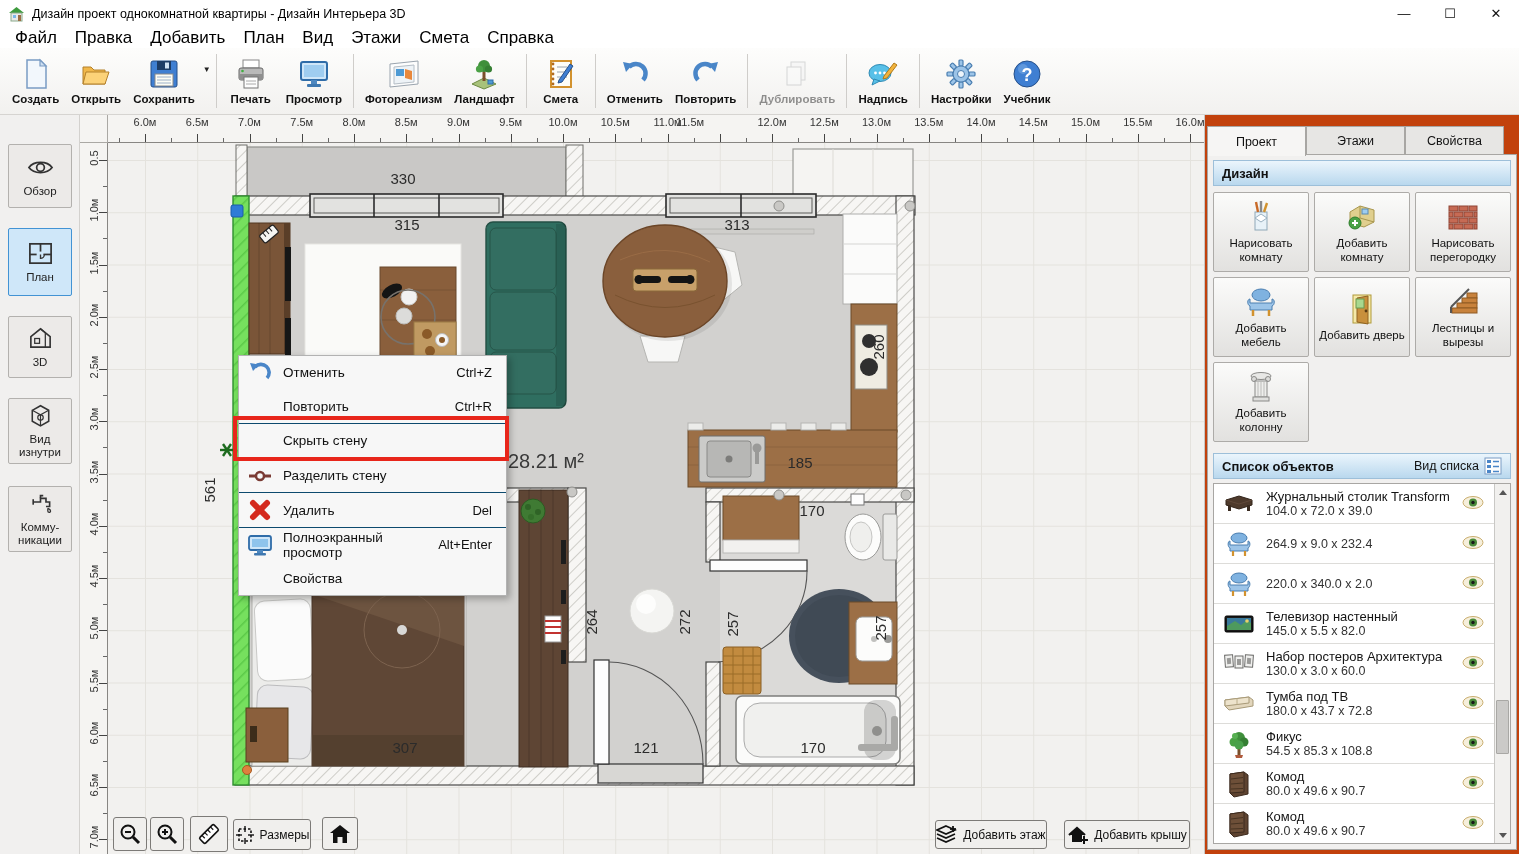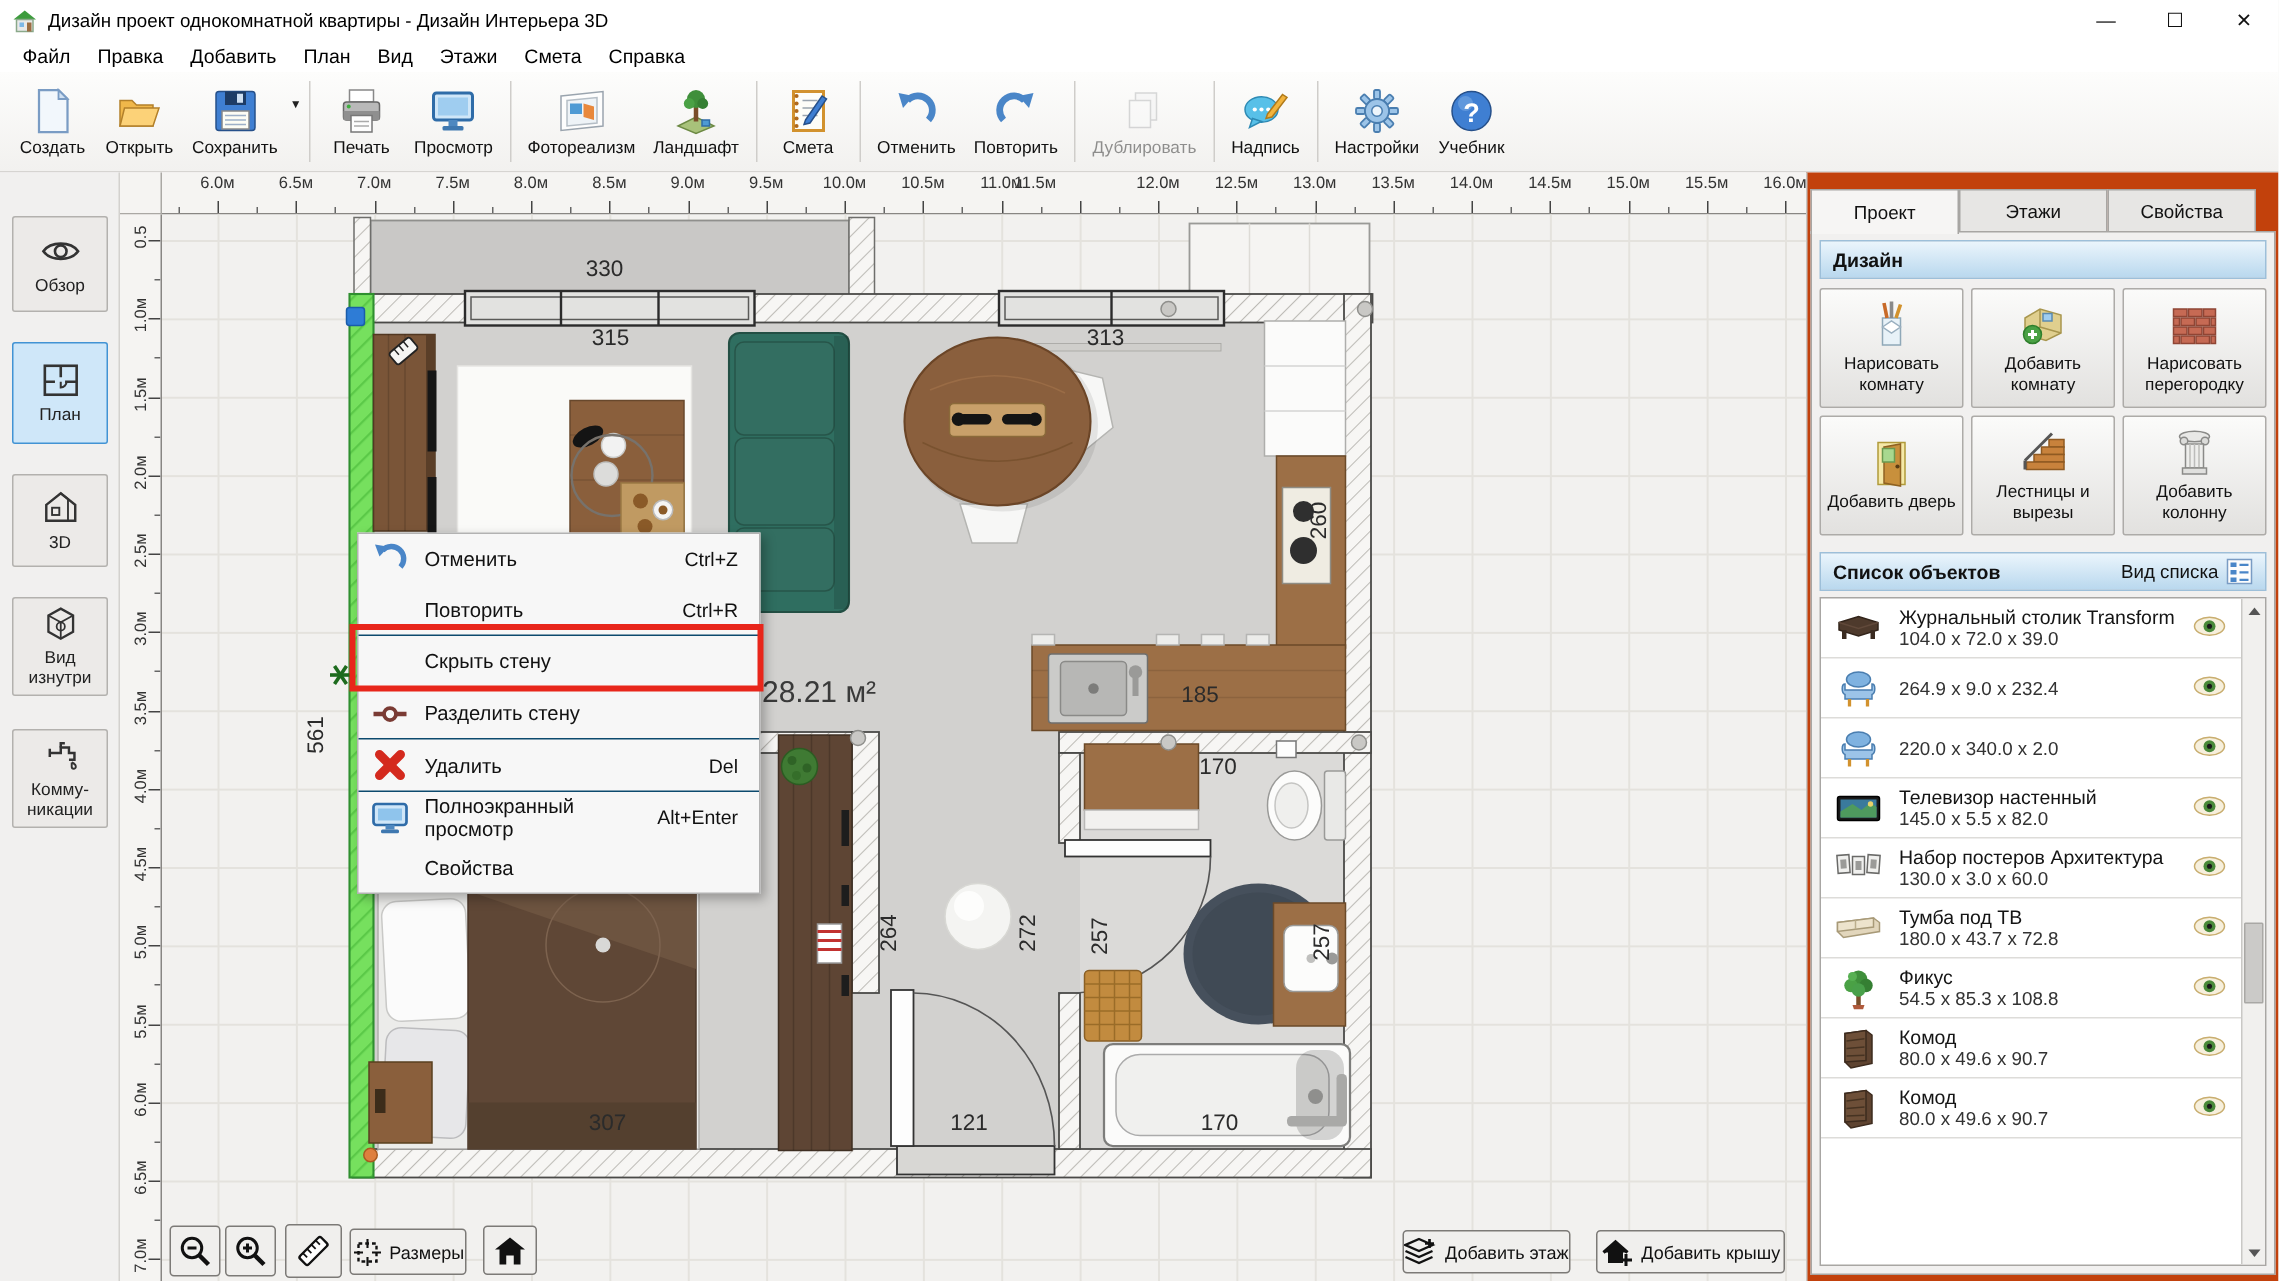--- a/index.html
+++ b/index.html
@@ -9,27 +9,27 @@
 
   
   .titlebar { position:absolute; left:0; top:0; width:100%; height:27px; background:#fff; display:flex; align-items:center; padding-left:8px; }
   .titlebar .app-ico { width:17px; height:16px; margin-right:7px; }
   .title-text { font-size:12.5px; color:#000; }
   .win-controls { position:absolute; right:0; top:0; height:27px; display:flex; }
   .win-btn { width:46px; height:27px; display:flex; align-items:center; justify-content:center; font-size:13px; color:#111; cursor:default; }
 
   
   .menubar { position:absolute; left:0; top:27px; width:100%; height:21px; background:#fff; display:flex; align-items:center; padding-left:6px; }
-  .menu-item { padding:2px 9px; font-size:13px; color:#000;text-align:right; }
+  .menu-item { padding:2px 9px; font-size:17px; color:#000;text-align:right; }
 
   
   .toolbar { position:absolute; left:0; top:48px; width:100%; height:67px; background:linear-gradient(#fdfdfc,#f2f1ef); border-bottom:1px solid #d6d4d1; display:flex; align-items:center; padding-left:6px; }
   .tb-btn { display:flex; flex-direction:column; align-items:center; justify-content:center; min-width:58px; height:60px; padding:2px 6px; border-radius:3px; }
   .tb-btn svg { width:32px; height:32px; }
-  .tb-label { font-size:11.5px; color:#111; margin-top:3px; white-space:nowrap; }
+  .tb-label { font-size:11.5px; color:#111; margin-top:3px; white-space:nowrap;font-weight:bold; }
   .tb-sep { width:1px; height:54px; background:#cfcdca; margin:0 5px; }
   .tb-disabled { opacity:.45; filter:grayscale(.9); }
   .save-wrap { display:flex; align-items:flex-start; }
   .save-arrow { font-size:8px; color:#222; margin-top:14px; margin-left:2px; }
 
   
   .workspace { position:absolute; left:0; top:115px; width:1519px; height:739px; }
 
   
   .sidebar { position:absolute; left:0; top:0; width:80px; height:739px; background:#f1f0ef; border-right:1px solid #d3d1ce; }
@@ -799,20 +799,29 @@
                 <rect x="4" y="24" width="4" height="5"></rect>
                   <rect x="9" y="24" width="9" height="5"></rect>
                   <rect x="19" y="24" width="9" height="5"></rect>
                   <rect x="29" y="24" width="3" height="5"></rect>
               </g>
             </svg>
             <span>Нарисовать перегородку</span>
           </div>
           <div class="dz-btn">
             <svg viewBox="0 0 36 34">
+              <ellipse cx="18" cy="10" rx="9" ry="6" fill="#7fb2e0" stroke="#4a7eb0"></ellipse>
+              <path d="M7 14 C4 14 4 20 7 21 L7 25 L29 25 L29 21 C32 20 32 14 29 14 L29 18 L7 18 Z" fill="#9cc4e8" stroke="#4a7eb0"></path>
+              <line x1="10" y1="25" x2="10" y2="31" stroke="#d2922e" stroke-width="2.5"></line>
+              <line x1="26" y1="25" x2="26" y2="31" stroke="#d2922e" stroke-width="2.5"></line>
+            </svg>
+            <span>Добавить мебель</span>
+          </div>
+          <div class="dz-btn">
+            <svg viewBox="0 0 36 34">
               <rect x="9" y="3" width="18" height="28" fill="#f5e9a8" stroke="#b09a3a"></rect>
               <path d="M13 6 L24 4 L24 32 L13 30 Z" fill="#c8903c" stroke="#8f6222"></path>
               <rect x="12" y="7" width="8" height="9" fill="#a8d88f" stroke="#6a9a50"></rect>
               <circle cx="22" cy="19" r="1.4" fill="#5a3c14"></circle>
             </svg>
             <span>Добавить дверь</span>
           </div>
           <div class="dz-btn">
             <svg viewBox="0 0 36 34">
               <g fill="#c8823c" stroke="#8f5a22">

